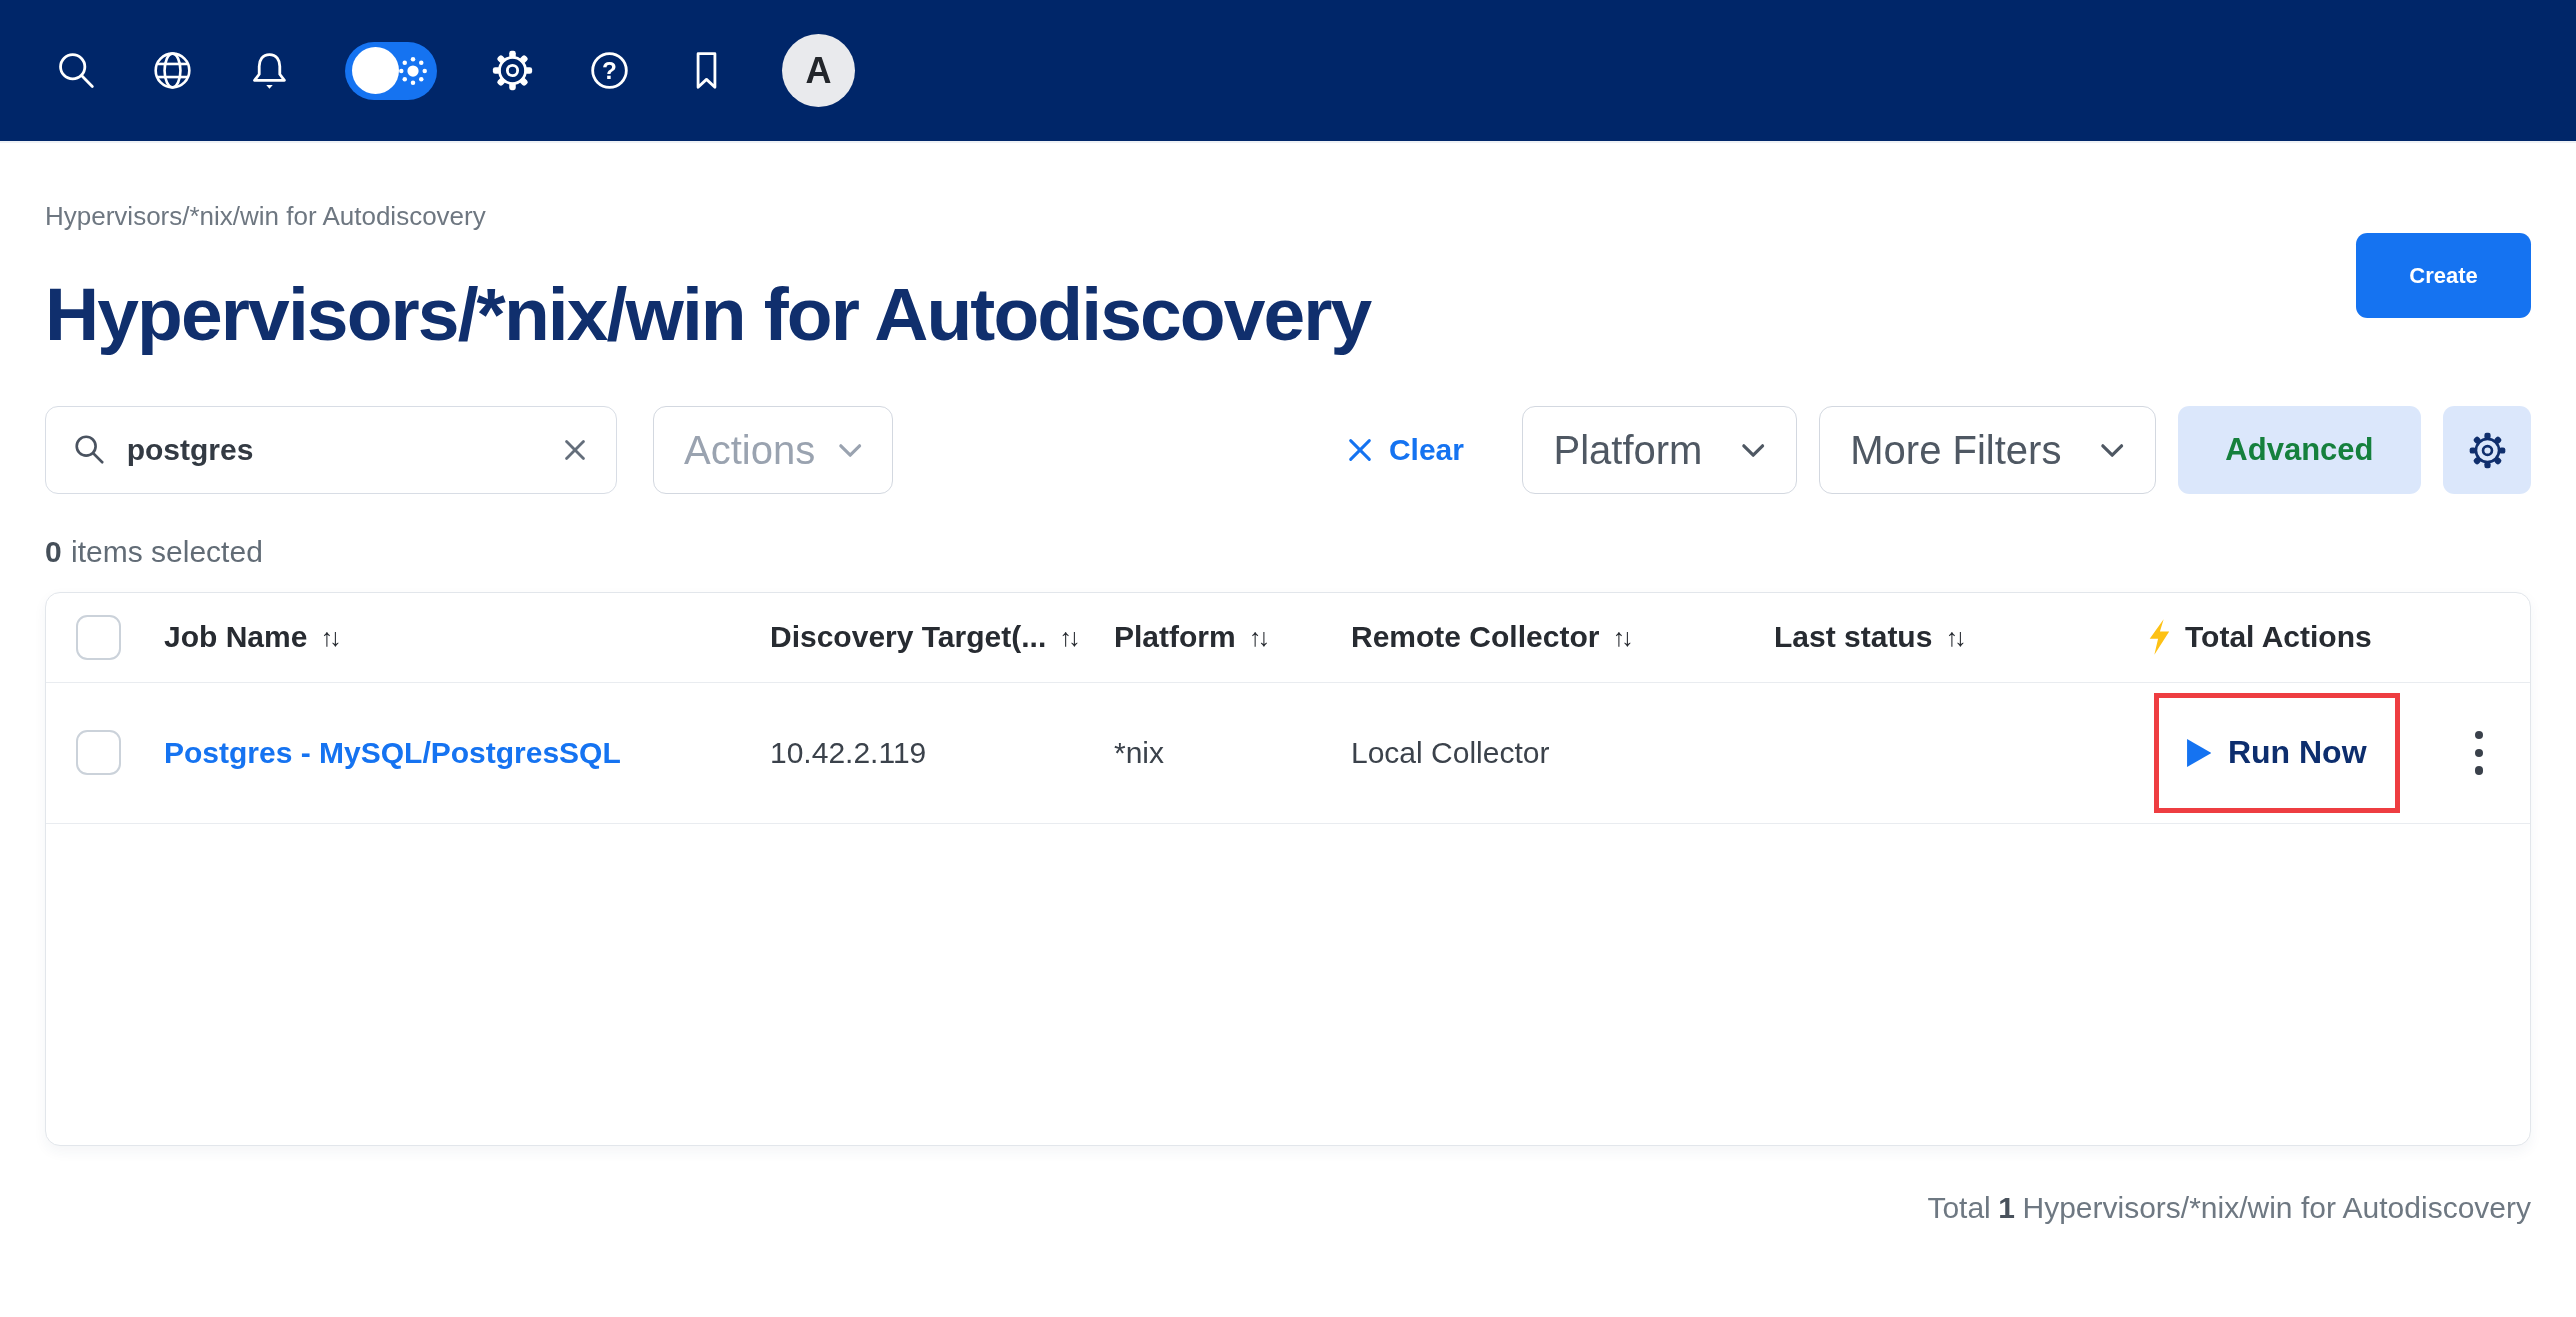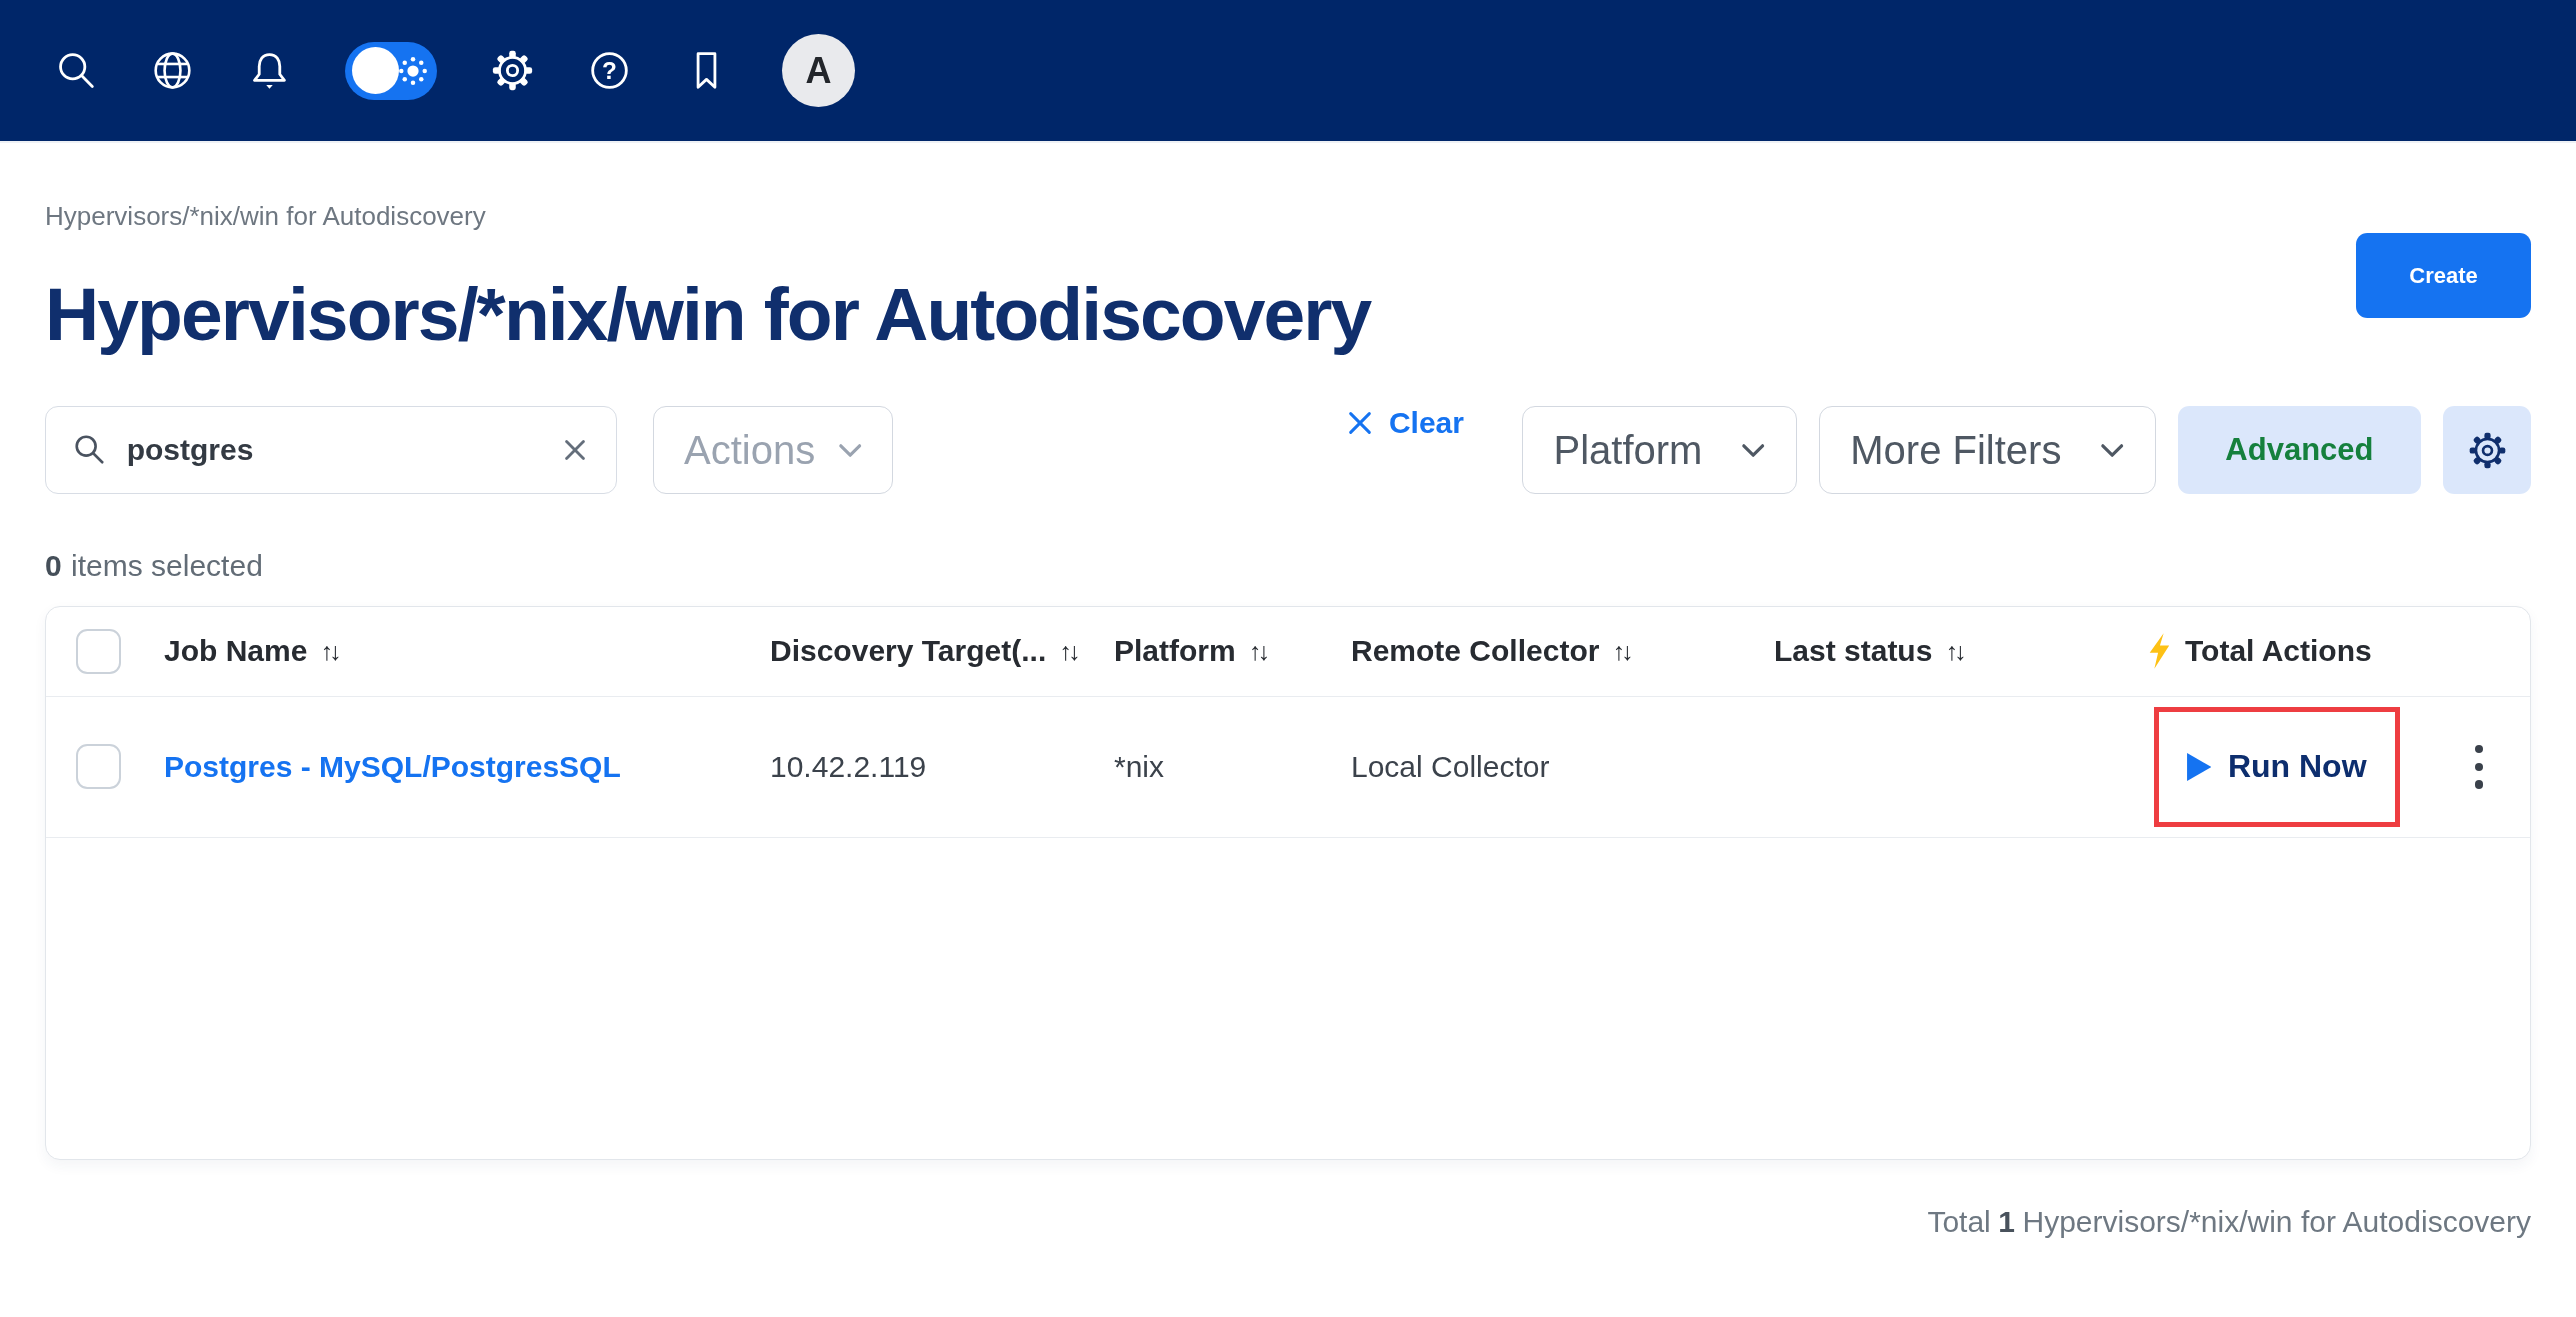--- a/index.html
+++ b/index.html
@@ -40,30 +40,30 @@
   .toolbar { display:flex; justify-content:space-between; align-items:center; margin-top:49px; }
   .toolbar-left { display:flex; gap:36px; align-items:center; }
   .searchbox { width:572px; height:88px; border:1.9px solid #d8dde5; border-radius:13px;
     display:flex; align-items:center; padding:0 26px; gap:20.7px; background:#ffffff; }
   .searchbox input { flex:1; border:none; outline:none; font-size:30px; font-weight:600;
     color:#333a43; font-family:inherit; background:transparent; min-width:0; }
   .dd { height:88px; border:1.9px solid #d3d8e0; border-radius:13px; background:#ffffff;
     display:flex; align-items:center; justify-content:space-between; padding:0 30px; cursor:pointer; }
   .dd-actions { width:240px; color:#9aa3b0; }
   .dd-label { font-size:40px; }
-  .toolbar-right { display:flex; gap:22.5px; align-items:flex-start; }
+  .toolbar-right { display:flex; gap:22.5px; align-items:center; }
   .clear-link { display:flex; align-items:center; gap:15px; color:#1573f1; font-size:30px;
     font-weight:600; cursor:pointer; margin-right:36px; }
   .dd-filter { color:#4f5863; gap:39px; }
   .advanced-btn { height:88px; padding:3px 47px; background:#dbe7fb; color:#15803d; font-size:31px;
     font-weight:bold; border:none; border-radius:11.3px; cursor:pointer; font-family:Liberation Sans, sans-serif; }
   .gearsq-btn { width:88px; height:88px; background:#dbe7fb; border:none; border-radius:11.3px;
     display:flex; align-items:center; justify-content:center; cursor:pointer; }
 
-  .selected-line { margin-top:55px; font-size:30px; color:#626c76; }
+  .selected-line { margin-top:41px; font-size:30px; color:#626c76; }
   .selected-line b { color:#454f59; margin-right:9.4px; }
 
   
   .card { margin-top:22.5px; height:554px; border:1.9px solid #e2e6eb; border-radius:15px;
     background:#ffffff; box-shadow:0 5.6px 13px rgba(40,60,90,0.05); overflow:hidden; }
   .grid { display:grid; grid-template-columns:103px 606px 344px 237px 423px 372px 282px 1fr;
     align-items:center; }
   .thead { height:90px; border-bottom:1.9px solid #e9ecf0; font-size:30px; font-weight:bold; color:#272b31; }
   .trow { height:141px; border-bottom:1.9px solid #e9ecf0; font-size:30px; color:#3b424b; }
   .cell { padding-left:15px; display:flex; align-items:center; gap:13px; }

